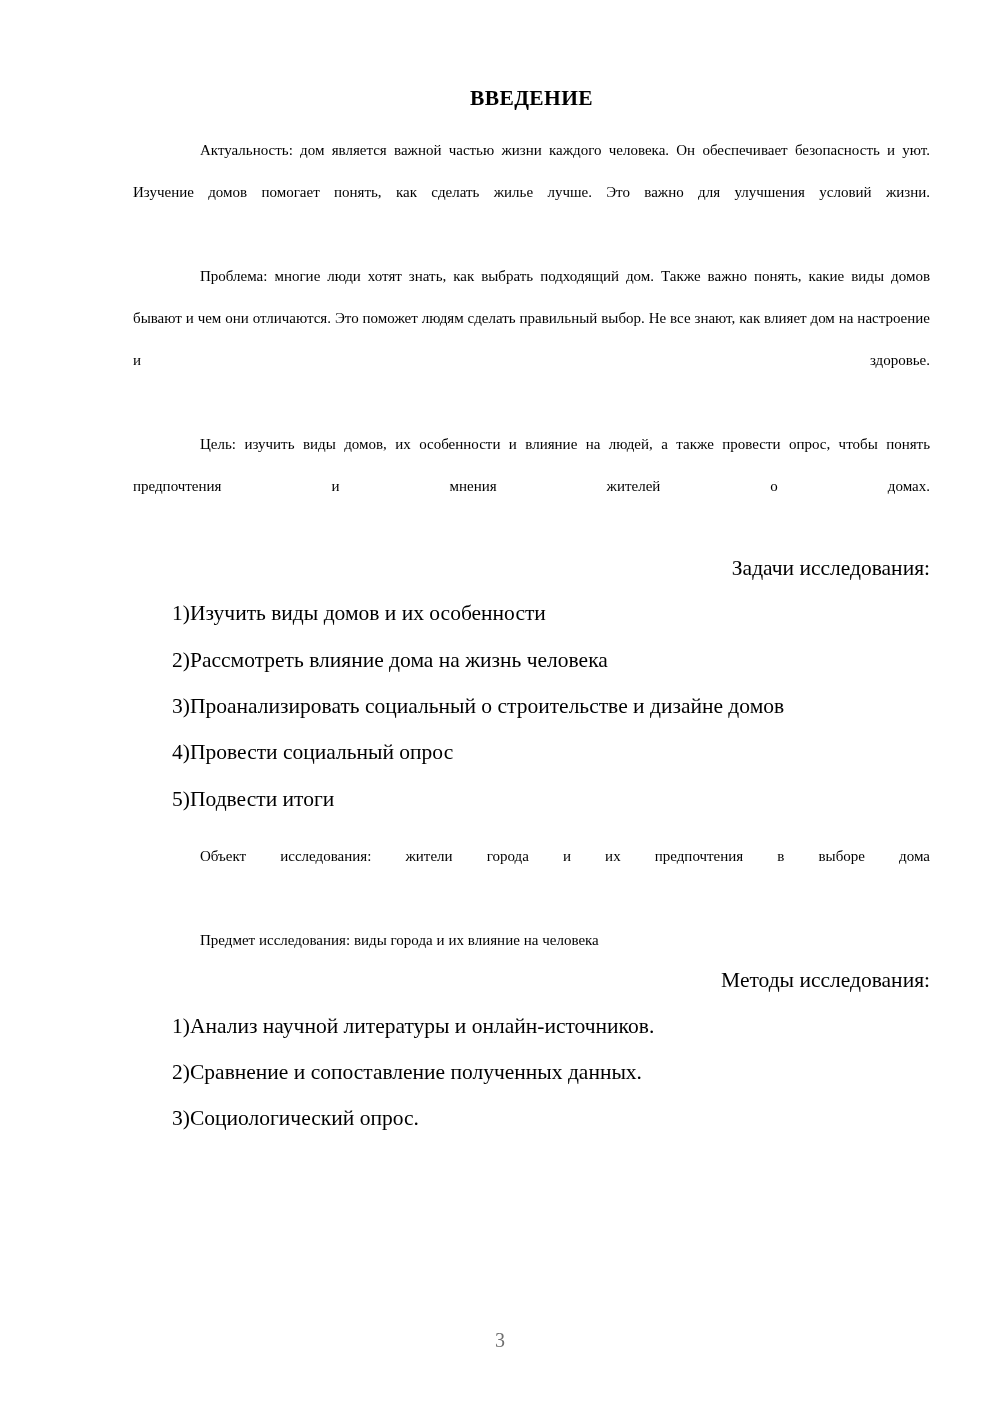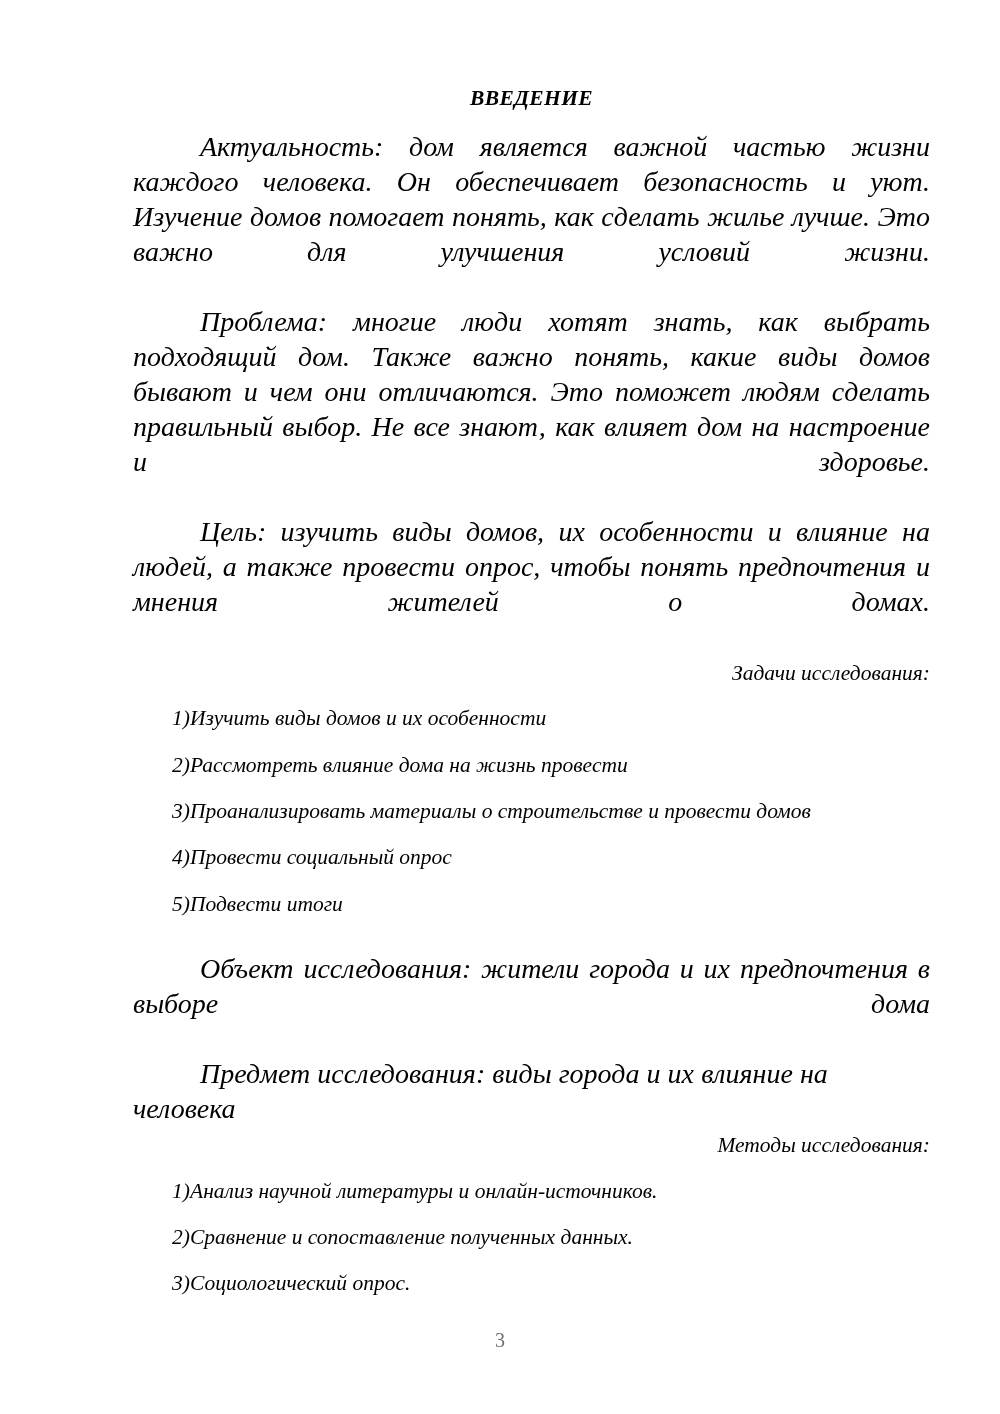--- a/index.html
+++ b/index.html
@@ -19,37 +19,36 @@
     background: #ffffff;
     margin: 0 auto;
     overflow: hidden;
     box-sizing: border-box;
   }
   .content {
     position: absolute;
     left: 133px;
     top: 86px;
     width: 797px;
-    font-style: italic;
   }
   .doc-heading {
     font-size: 21.5px;
     font-weight: bold;
     text-align: center;
     letter-spacing: 0.4px;
     margin: 0 0 18px 0;
     line-height: 1.15;
   }
   .para {
-    font-size: 28px;
-    line-height: 35px;
+    font-size: 15px;
+    line-height: 42px;
     text-align: justify;
     text-justify: inter-word;
     text-indent: 67px;
-    margin: 11px 0 0 0;
+    margin: 0 0 0 0;
     hyphens: none;
     word-spacing: 0.1px;
   }
   .para + .para {
     margin-top: 0px;
   }
   
   .para::after {
     content: "";
     display: inline-block;
@@ -119,25 +118,25 @@
 
     <p class="list-label">Задачи исследования:</p>
 
     <ul class="num-list">
       <li>
         <span class="marker">1)</span>
         <span class="itemtext">Изучить виды домов и их особенности</span>
       </li>
       <li>
         <span class="marker">2)</span>
-        <span class="itemtext">Рассмотреть влияние дома на жизнь провести</span>
+        <span class="itemtext">Рассмотреть влияние дома на жизнь человека</span>
       </li>
       <li>
         <span class="marker">3)</span>
-        <span class="itemtext">Проанализировать материалы о строительстве и провести домов</span>
+        <span class="itemtext">Проанализировать социальный о строительстве и дизайне домов</span>
       </li>
       <li>
         <span class="marker">4)</span>
         <span class="itemtext">Провести социальный опрос</span>
       </li>
       <li>
         <span class="marker">5)</span>
         <span class="itemtext">Подвести итоги</span>
       </li>
     </ul>

